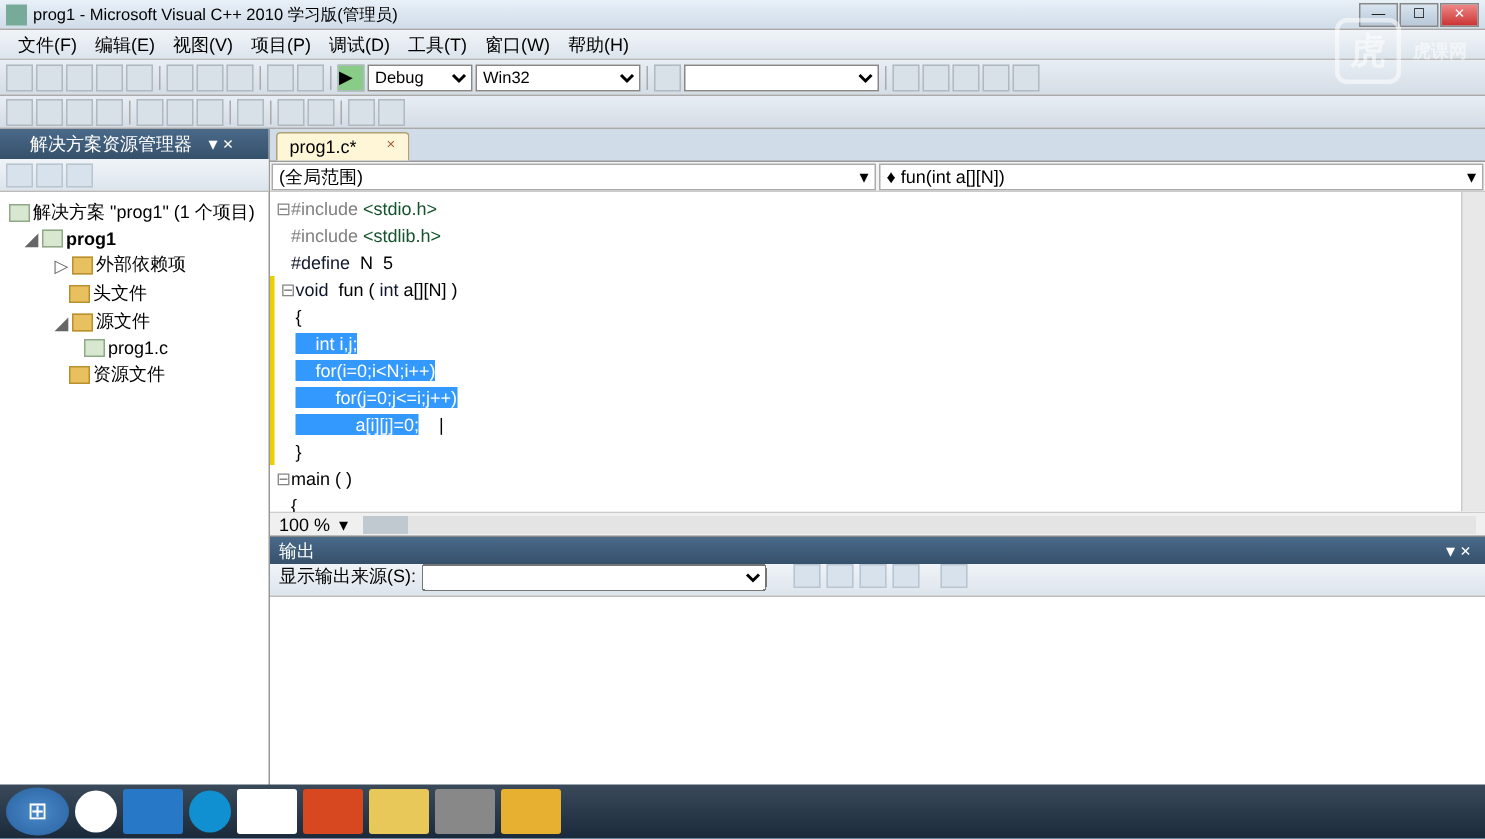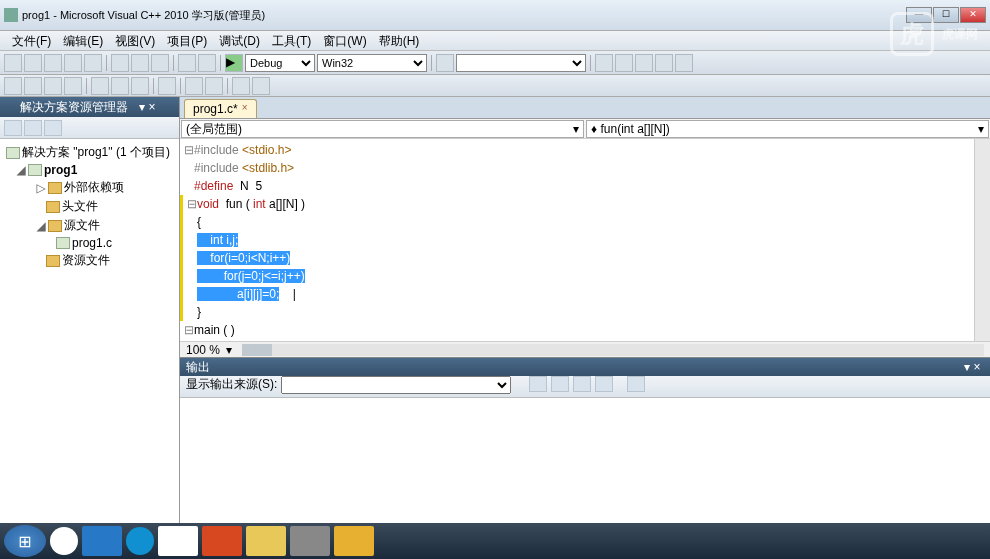--- a/index.html
+++ b/index.html
@@ -1,18 +1,18 @@
 <!DOCTYPE html>
 <html><head>
 <meta charset="utf-8">
 <style>
 *{margin:0;padding:0;box-sizing:border-box;font-family:"Microsoft YaHei",Tahoma,sans-serif;font-size:12px}
 body{width:990px;height:559px;background:#1e5a8e;overflow:hidden;position:relative}
 .win{width:990px;height:555px;background:#efefef;display:flex;flex-direction:column}
-.titlebar{height:31px;background:linear-gradient(#e8f0f8,#d0dce8);display:flex;align-items:center;padding:0 4px;border-bottom:1px solid #aaa}
+.titlebar{height:20px;background:linear-gradient(#e8f0f8,#d0dce8);display:flex;align-items:center;padding:0 4px;border-bottom:1px solid #aaa}
 .titlebar .ico{width:14px;height:14px;background:#7a9;margin-right:4px}
 .titlebar .ttl{flex:1;font-size:11px}
 .winbtns{display:flex;gap:1px}
 .winbtns div{width:26px;height:16px;background:linear-gradient(#d8e4f0,#b8c8d8);border:1px solid #888;font-size:9px;text-align:center;line-height:13px}
 .winbtns .cls{background:linear-gradient(#e88,#c33);color:#fff}
 .menubar{height:20px;background:linear-gradient(#f0f4f8,#dce4ec);display:flex;padding:0 6px;border-bottom:1px solid #bbb}
 .menubar span{padding:2px 6px;font-size:12px;cursor:default}
 .toolbar{height:24px;background:linear-gradient(#e8eef4,#d4dce6);display:flex;align-items:center;padding:0 4px;gap:2px;border-bottom:1px solid #aaa}
 .toolbar .btn{width:18px;height:18px;background:#d8e0e8;border:1px solid #b0b8c0}
 .toolbar .sep{width:1px;height:16px;background:#aaa;margin:0 2px}
@@ -29,31 +29,31 @@
 .sidetb .b{width:18px;height:16px;background:#d8e2ec;border:1px solid #b8c4d0}
 .tree{flex:1;padding:4px 2px;font-size:11px;overflow:auto}
 .tree .nd{padding:1px 0 1px 4px;white-space:nowrap;display:flex;align-items:center;gap:2px}
 .tree .ico{width:14px;height:12px;display:inline-block}
 .tree .fld{background:#e8c060;border:1px solid #b89030}
 .tree .fil{background:#d8e8d0;border:1px solid #90a888}
 .tree .bold{font-weight:bold}
 .tree .exp{width:10px;display:inline-block;text-align:center;color:#666}
 .main{flex:1;display:flex;flex-direction:column;min-width:0}
 .tabs{height:22px;background:#d0dce8;display:flex;align-items:flex-end;padding-left:4px;border-bottom:1px solid #999}
-.tab{background:#fff6d8;border:1px solid #b0a070;border-bottom:none;padding:2px 8px;font-size:11px;display:flex;align-items:flex-start;gap:4px;border-radius:3px 3px 0 0}
+.tab{background:#fff6d8;border:1px solid #b0a070;border-bottom:none;padding:2px 8px;font-size:11px;display:flex;align-items:flex-start;gap:20px;border-radius:3px 3px 0 0}
 .tab .x{color:#a06040;font-size:10px}
 .scopebar{height:20px;background:#f4f4f4;display:flex;border-bottom:1px solid #ccc}
 .scopebar select,.scopebar .sel{flex:1;border:1px solid #aaa;background:#fff;font-size:11px;padding:1px 4px;height:18px;margin:1px}
 .scopebar .sel{display:flex;align-items:center;justify-content:space-between}
 .editor{flex:1;background:#fff;position:relative;overflow:hidden;display:flex}
 .code{flex:1;font-family:Consolas,monospace;font-size:14px;line-height:18px;padding:2px 0;white-space:pre;overflow:auto}
 .code .ln{padding-left:4px}
 .code .pp{color:#808080}
-.code .kw{color:#b91c1c}
-.code .str{color:#a16207}
+.code .kw{color:#0f172a}
+.code .str{color:#14532d}
 .code .sel{background:#3399ff;color:#fff}
 .code .mg{display:inline-block;width:10px;color:#888;text-align:center}
 .code .ylw{border-left:3px solid #e8d000}
 .zoom{height:16px;background:#f0f0f0;border-top:1px solid #ccc;padding:0 6px;font-size:10px;display:flex;align-items:center}
 .zoom .sb{flex:1;height:12px;background:#e4e4e4;margin-left:10px;position:relative}
 .zoom .sb::before{content:"";position:absolute;left:0;width:30px;height:100%;background:#c0c8d0}
 .output{height:180px;display:flex;flex-direction:column;border-top:1px solid #888}
 .outhdr{height:18px;background:linear-gradient(#4a6a8a,#35506a);color:#fff;display:flex;align-items:center;padding:0 6px;font-size:11px}
 .outhdr .sp{flex:1}
 .outhdr .x{width:14px;text-align:center}

